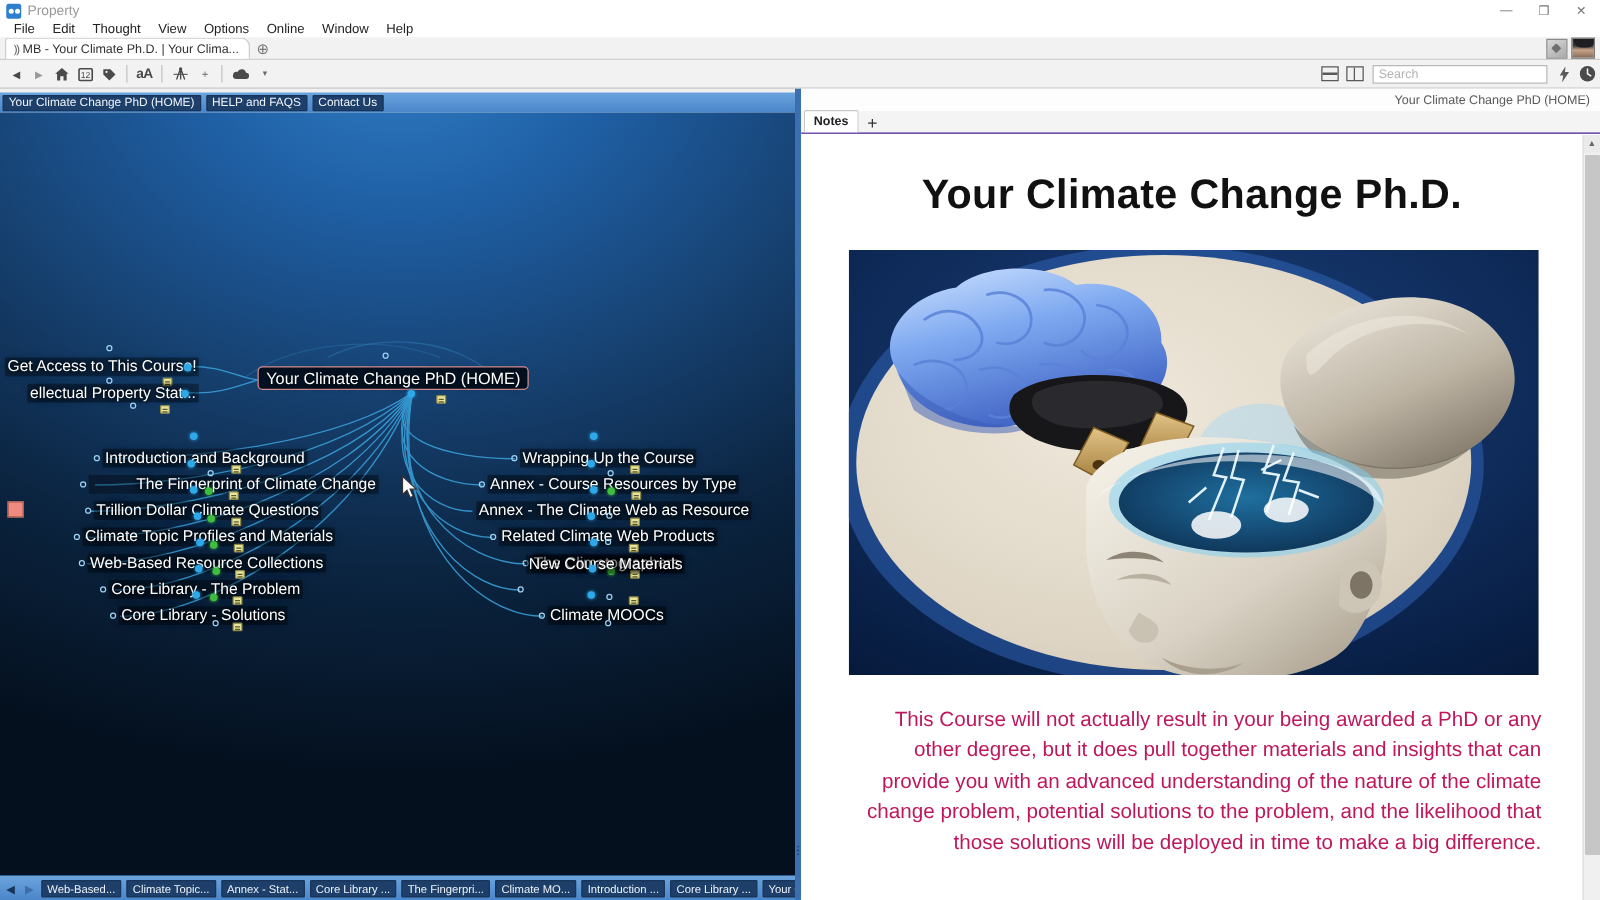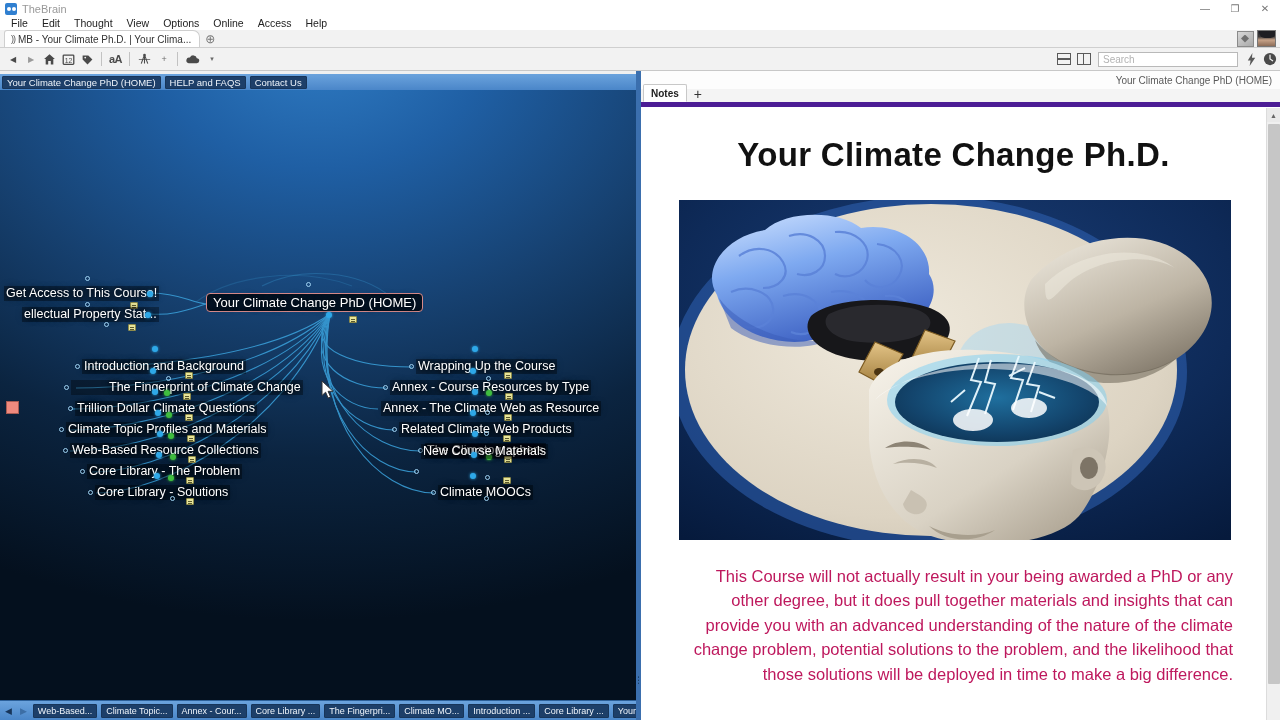--- a/index.html
+++ b/index.html
@@ -204,21 +204,21 @@
     background: #ffffff;
   }
   .notes-head {
     position: absolute; left: 0; top: 0; width: 639px; height: 18px;
     background: #fdfdfd; display: flex; align-items: center;
     justify-content: flex-end; padding-right: 8px;
   }
   .notes-thoughtname { font-size: 10px; color: #5a5a5a; }
   .notes-tabs {
     position: absolute; left: 0; top: 18px; width: 639px; height: 18px;
-    border-bottom: 5px solid #4c1d95; background: #f4f4f4;
+    border-bottom: 1px solid #4c1d95; background: #f4f4f4;
     display: flex; align-items: flex-end; padding-left: 2px;
   }
   .ntab {
     height: 18px; background: #fff; border: 1px solid #c8c8c8;
     border-bottom: 1px solid #fff; font-size: 10px; color: #222;
     padding: 0 7px; display: flex; align-items: center;
     border-radius: 2px 2px 0 0; font-weight: bold;
   }
   .ntab-add {
     height: 17px; width: 22px; display: flex; align-items: center;
@@ -253,36 +253,36 @@
     background: #c6c6c6; border-radius: 1px;
   }
 </style>
 </head>
 <body>
 
 <div id="app">
 
   <div class="titlebar">
     <div class="tb-logo"></div>
-    <span class="tb-title">TheBrain</span>
+    <span class="tb-title">Property</span>
     <div class="winbtns">
       <div class="winbtn">—</div>
       <div class="winbtn">❐</div>
       <div class="winbtn">✕</div>
     </div>
   </div>
 
   <div class="menubar">
     <div class="menuitem">File</div>
     <div class="menuitem">Edit</div>
     <div class="menuitem">Thought</div>
     <div class="menuitem">View</div>
     <div class="menuitem">Options</div>
     <div class="menuitem">Online</div>
-    <div class="menuitem">Access</div>
+    <div class="menuitem">Window</div>
     <div class="menuitem">Help</div>
   </div>
 
   <div class="tabstrip">
     <div class="btab">
       <span class="hdl">))</span>
       <span>MB - Your Climate Ph.D. | Your Clima...</span>
     </div>
     <div class="tab-add">⊕</div>
   </div>
@@ -488,21 +488,21 @@
     <svg class="cursor-arrow" style="left:321px; top:290px;" width="14" height="20" viewBox="0 0 14 20">
       <path d="M1 1 L1 15.5 L4.6 12.2 L7.1 18 L9.6 17 L7.1 11.3 L12 11.3 Z" fill="#ffffff" stroke="#333" stroke-width="1"></path>
     </svg>
   </div>
 
   <div class="histbar">
     <span class="harrow">◀</span>
     <span class="harrow dim">▶</span>
     <div class="histbtn">Web-Based...</div>
     <div class="histbtn">Climate Topic...</div>
-    <div class="histbtn">Annex - Cour...</div>
+    <div class="histbtn">Annex - Stat...</div>
     <div class="histbtn">Core Library ...</div>
     <div class="histbtn">The Fingerpri...</div>
     <div class="histbtn">Climate MO...</div>
     <div class="histbtn">Introduction ...</div>
     <div class="histbtn">Core Library ...</div>
     <div class="histbtn">Your Climate ...</div>
   </div>
   <div class="resize-grip">
     <span>✥</span>
   </div>

